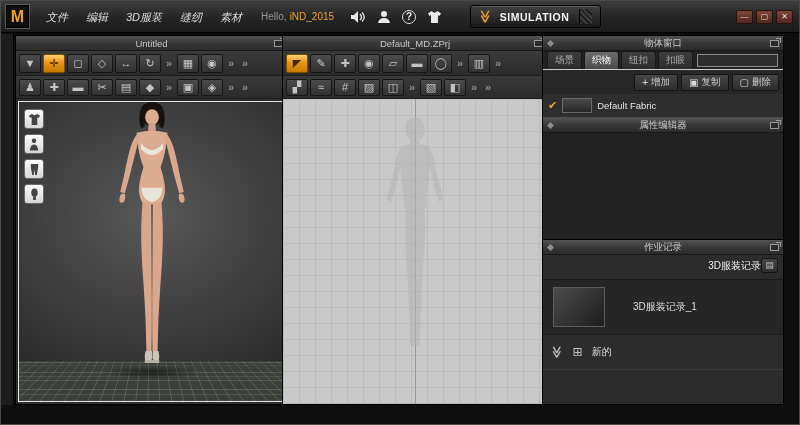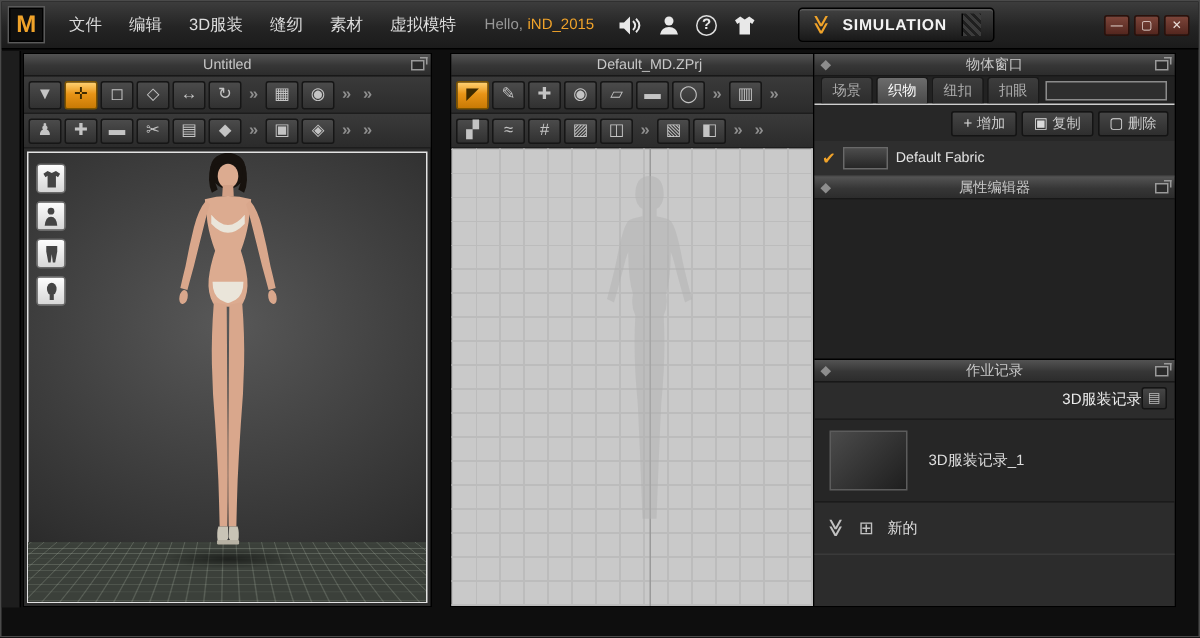--- a/index.html
+++ b/index.html
@@ -6,41 +6,41 @@
   html,body { width:800px; height:425px; background:#000; overflow:hidden; }
   .app { position:relative; width:800px; height:425px; background:#0e0e0e; border:1px solid #4a4a4a; overflow:hidden; }
 
   
   .menubar { position:absolute; top:0; left:0; right:0; height:32px;
     background:linear-gradient(#3d3d3d,#242424 55%,#1b1b1b); border-bottom:1px solid #000;
     display:flex; align-items:center; gap:2px; padding:0 4px; }
   .logo { width:25px; height:25px; background:#0f0f0f; border:1px solid #5a5a5a; box-shadow:inset 0 0 0 1px #000;
     color:#f0a32a; font-size:16px; font-weight:bold; display:flex; align-items:center; justify-content:center; }
   .menus { display:flex; align-items:center; margin-left:5px; height:100%; }
-  .menu-item { padding:0 9px; font-size:11px; color:#dcdcdc; line-height:32px; cursor:default; white-space:nowrap; }
+  .menu-item { padding:0 9px; font-size:11px; color:#dcdcdc; line-height:32px; cursor:default; white-space:nowrap;font-style:italic; }
   .greeting { margin-left:8px; font-size:10px; color:#979797; white-space:nowrap; }
   .greeting .user { color:#f0a32a; font-weight:normal; margin-left:3px; }
   .top-icons { display:flex; align-items:center; gap:11px; margin-left:14px; }
   .ticon { display:flex; align-items:center; justify-content:center; color:#e8e8e8; }
   .ticon.help { border:1.5px solid #dedede; border-radius:50%; width:14px; height:14px; font-size:10px; font-weight:bold; }
   .sim-btn { margin-left:26px; height:23px; display:flex; align-items:center; gap:7px; padding:0 8px;
     background:linear-gradient(#414141,#191919); border:1px solid #000; border-radius:3px; box-shadow:inset 0 1px 0 #5a5a5a; }
   .sim-chev { color:#f0a32a; font-size:13px; font-weight:bold; transform:rotate(90deg); line-height:1; }
   .sim-label { color:#f2f2f2; font-size:10.5px; font-weight:bold; letter-spacing:.5px; }
   .sim-grip { width:13px; height:15px; margin-left:3px; border-left:1px solid #000;
     background:repeating-linear-gradient(45deg,#3c3c3c 0 2px,#1f1f1f 2px 4px); }
   .win-controls { margin-left:auto; display:flex; gap:3px; margin-right:2px; }
   .win-btn { width:17px; height:14px; background:linear-gradient(#7c453a,#53261e); border:1px solid #2a110b;
     color:#ecdfda; font-size:8px; line-height:1; display:flex; align-items:center; justify-content:center; border-radius:2px; }
 
   
   .left-strip { position:absolute; top:33px; left:0; width:13px; height:371px; background:#1d1d1d; border-right:1px solid #000; }
   .panel { position:absolute; top:34px; height:370px; background:#2d2d2d; border:1px solid #000; display:flex; flex-direction:column; }
   .panel-3d { left:14px; width:273px; }
-  .panel-2d { left:299px; width:266px; }
+  .panel-2d { left:281px; width:266px; }
   .panel-right { left:541px; width:242px; background:#272727; }
   .ptitle { flex:0 0 15px; background:linear-gradient(#535353,#363636 55%,#2c2c2c); border-bottom:1px solid #181818;
     display:flex; align-items:center; justify-content:center; position:relative; color:#c8c8c8; font-size:9.5px; }
   .popout { position:absolute; right:4px; top:4px; width:9px; height:7px; border:1px solid #9a9a9a; background:#2a2a2a; }
   .popout::after { content:""; position:absolute; right:-3px; top:-3px; width:4px; height:4px;
     border-top:1px solid #9a9a9a; border-right:1px solid #9a9a9a; }
   .collapse-dot { position:absolute; left:5px; top:5px; width:5px; height:5px; background:#8d8d8d; transform:rotate(45deg); }
 
   .toolbar { display:flex; align-items:center; gap:2px; padding:2px 3px;
     background:linear-gradient(#3a3a3a,#2b2b2b); border-bottom:1px solid #1d1d1d; }
@@ -90,21 +90,21 @@
     background:#2e2e2e; border-bottom:1px solid #4c4c4c; }
   .fab-check { color:#f0a32a; font-size:11px; }
   .fab-swatch { width:30px; height:15px; background:linear-gradient(#4c4c4c,#262626); border:1px solid #696969; }
   .fab-label { color:#e2e2e2; font-size:9.5px;text-align:center; }
   .prop-body { flex:0 0 107px; background:#222; border-bottom:1px solid #000; }
   .hist-body { flex:1; background:#2c2c2c; display:flex; flex-direction:column; }
   .hist-head { display:flex; align-items:center; justify-content:flex-end; padding:3px 5px 2px; }
   .hist-head .hist-rec-label { color:#ececec; font-size:10px; }
   .hist-grid-btn { width:17px; height:15px; background:linear-gradient(#464646,#2d2d2d); border:1px solid #141414;
     color:#bcbcbc; font-size:9px; border-radius:2px; line-height:1; }
-  .hist-item { margin-top:4px; display:flex; align-items:center; gap:14px; background:#262626;
+  .hist-item { margin-top:4px; display:flex; align-items:center; gap:28px; background:#262626;
     border-top:1px solid #1b1b1b; border-bottom:1px solid #1b1b1b; padding:7px 10px; }
   .hist-thumb { width:52px; height:40px; background:linear-gradient(135deg,#4b4b4b,#1e1e1e); border:1px solid #5c5c5c; }
   .hist-item-label { color:#dedede; font-size:10px; }
   .hist-new { display:flex; align-items:center; gap:9px; padding:10px 8px; border-bottom:1px solid #3a3a3a; }
   .chev-down { color:#c2c2c2; font-size:12px; font-weight:bold; transform:rotate(90deg); line-height:1; }
   .new-icon { color:#c2c2c2; font-size:12px; line-height:1; }
   .new-label { color:#dedede; font-size:10px;text-align:right; }
 </style>
 </head>
 <body>
@@ -112,21 +112,20 @@
 <div class="app">
 
   <header class="menubar">
     <div class="logo">M</div>
     <nav class="menus">
         <div class="menu-item"><span>文件</span></div>
         <div class="menu-item"><span>编辑</span></div>
         <div class="menu-item"><span>3D服装</span></div>
         <div class="menu-item"><span>缝纫</span></div>
         <div class="menu-item"><span>素材</span></div>
-        <div class="menu-item"><span>虚拟模特</span></div>
       </nav>
     <div class="greeting">
       <span class="hello">Hello,</span><span class="user">iND_2015</span>
     </div>
     <div class="top-icons">
       <span class="ticon">
         <svg width="16" height="14" viewBox="0 0 16 14">
             <path d="M1 5 h3 l4 -4 v12 l-4 -4 H1 z" fill="#e8e8e8"></path>
             <path d="M10 4 q3 3 0 6" stroke="#e8e8e8" fill="none" stroke-width="1.3"></path>
             <path d="M12 2.5 q4.5 4.5 0 9" stroke="#e8e8e8" fill="none" stroke-width="1.3"></path>

